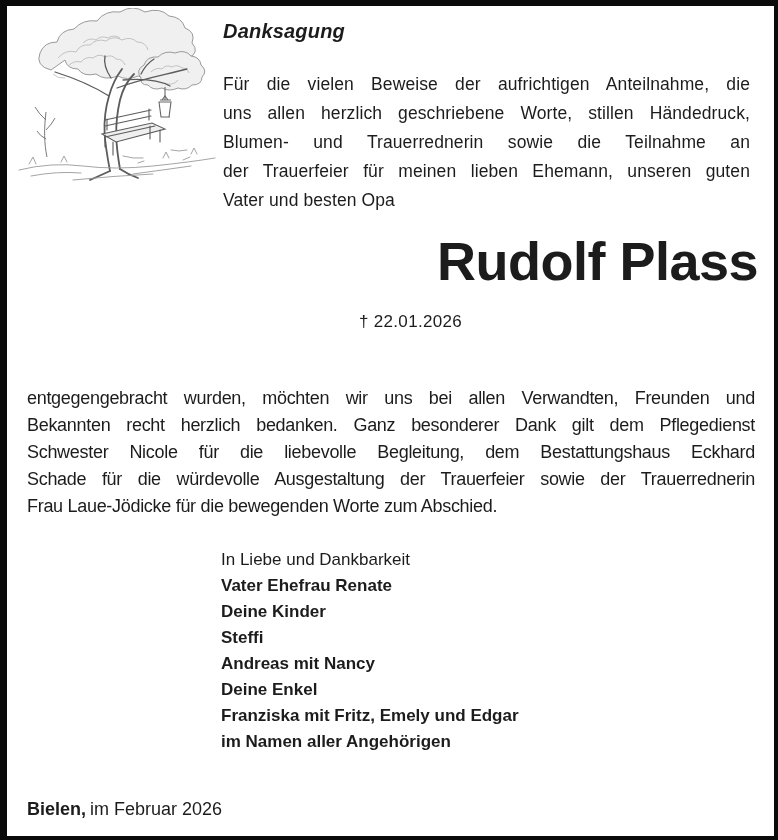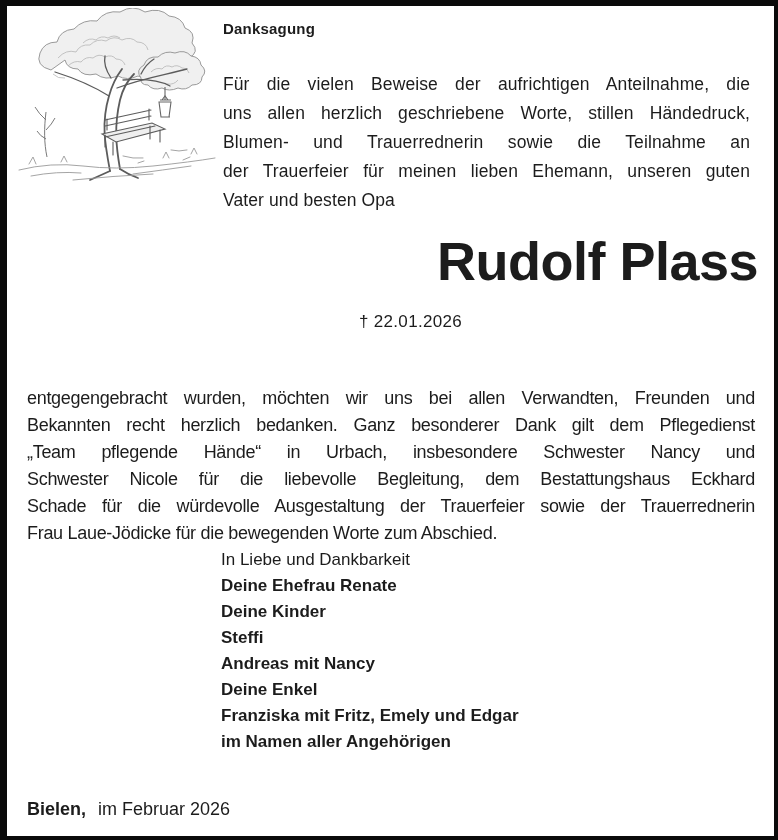--- a/index.html
+++ b/index.html
@@ -10,21 +10,21 @@
     background:#fff;
     border:solid #0a0a0a;
     border-width:6px 4px 4px 7px;
     font-family:"Liberation Sans","DejaVu Sans",sans-serif;
     color:#1c1c1c;
     overflow:hidden;
   }
   .illustration{position:absolute;left:6px;top:2px;width:207px;height:177px;}
   .heading{
     position:absolute;left:216px;top:14px;
-    font-size:15px;font-weight:bold;letter-spacing:.2px;
+    font-size:20px;font-weight:bold;letter-spacing:.2px;font-style:italic;
   }
   .para1{
     position:absolute;left:216px;top:64px;width:527px;
     font-size:17.5px;line-height:29px;letter-spacing:.1px;
   }
   .para2{
     position:absolute;left:20px;top:351px;width:728px;
     font-size:18px;line-height:27px;letter-spacing:-.3px;margin-top:28px;
   }
   .jline{text-align:justify;text-align-last:justify;}
@@ -41,21 +41,21 @@
   .closing{
     position:absolute;left:214px;top:541px;
     font-size:17px;line-height:26px;
   }
   .closing .bold{font-weight:bold;}
   .dateline{
     position:absolute;left:20px;top:793px;
     font-size:18px;
   }
   .dateline .place{font-weight:bold;}
-  .dateline .rest{margin-left:12px;text-align:right;}
+  .dateline .rest{margin-left:4px;text-align:right;}
   svg *{vector-effect:non-scaling-stroke;}
 </style>
 </head>
 <body>
 
 <div class="page">
 
   <div class="illustration">
     <svg width="207" height="177" viewBox="0 0 207 177" xmlns="http://www.w3.org/2000/svg">
 
@@ -122,29 +122,28 @@
     <div class="jline last">Vater und besten Opa</div>
   </div>
 
   <div class="deceased-name">Rudolf Plass</div>
 
   <div class="death-date">† 22.01.2026</div>
 
   <div class="para2">
     <div class="jline">entgegengebracht wurden, möchten wir uns bei allen Verwandten, Freunden und</div>
     <div class="jline">Bekannten recht herzlich bedanken. Ganz besonderer Dank gilt dem Pflegedienst</div>
-    <div class="jline">„Team pflegende Hände“ in Urbach, insbesondere Schwester Nancy und</div>
     <div class="jline">Schwester Nicole für die liebevolle Begleitung, dem Bestattungshaus Eckhard</div>
     <div class="jline">Schade für die würdevolle Ausgestaltung der Trauerfeier sowie der Trauerrednerin</div>
     <div class="jline last">Frau Laue-Jödicke für die bewegenden Worte zum Abschied.</div>
   </div>
 
   <div class="closing">
     <div>In Liebe und Dankbarkeit</div>
-    <div class="bold">Deine Ehefrau Renate</div>
+    <div class="bold">Vater Ehefrau Renate</div>
     <div class="bold">Deine Kinder</div>
     <div class="bold">Steffi</div>
     <div class="bold">Andreas mit Nancy</div>
     <div class="bold">Deine Enkel</div>
     <div class="bold">Franziska mit Fritz, Emely und Edgar</div>
     <div class="bold">im Namen aller Angehörigen</div>
   </div>
 
   <div class="dateline">
     <span class="place">Bielen,</span><span class="rest">im Februar 2026</span>

